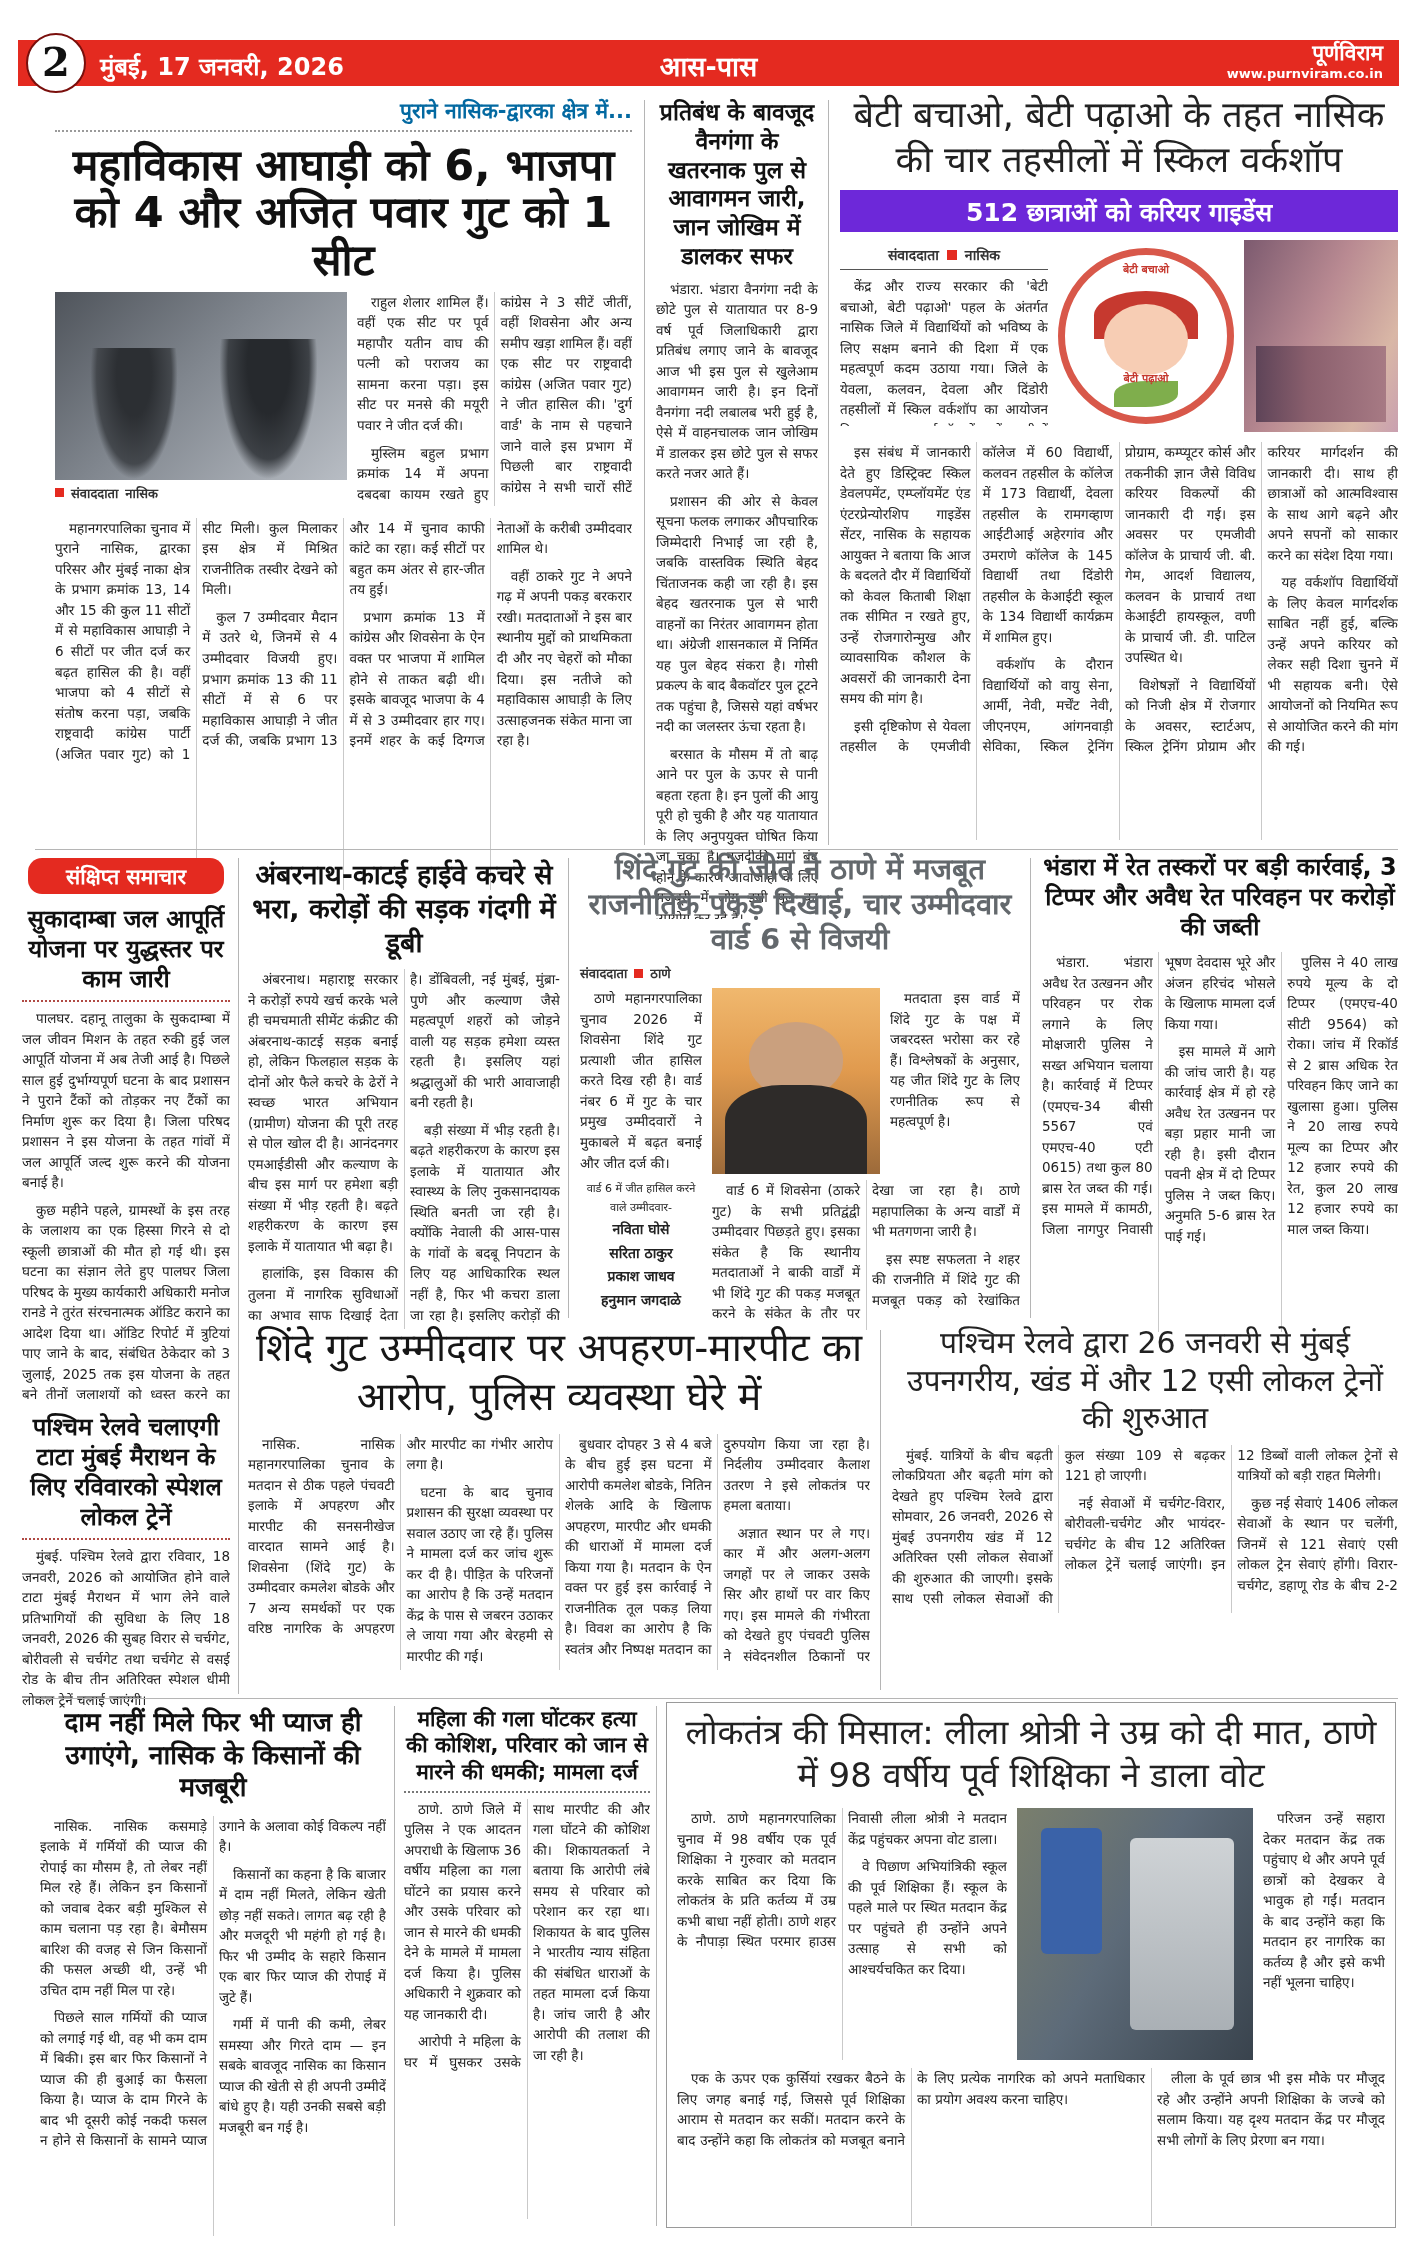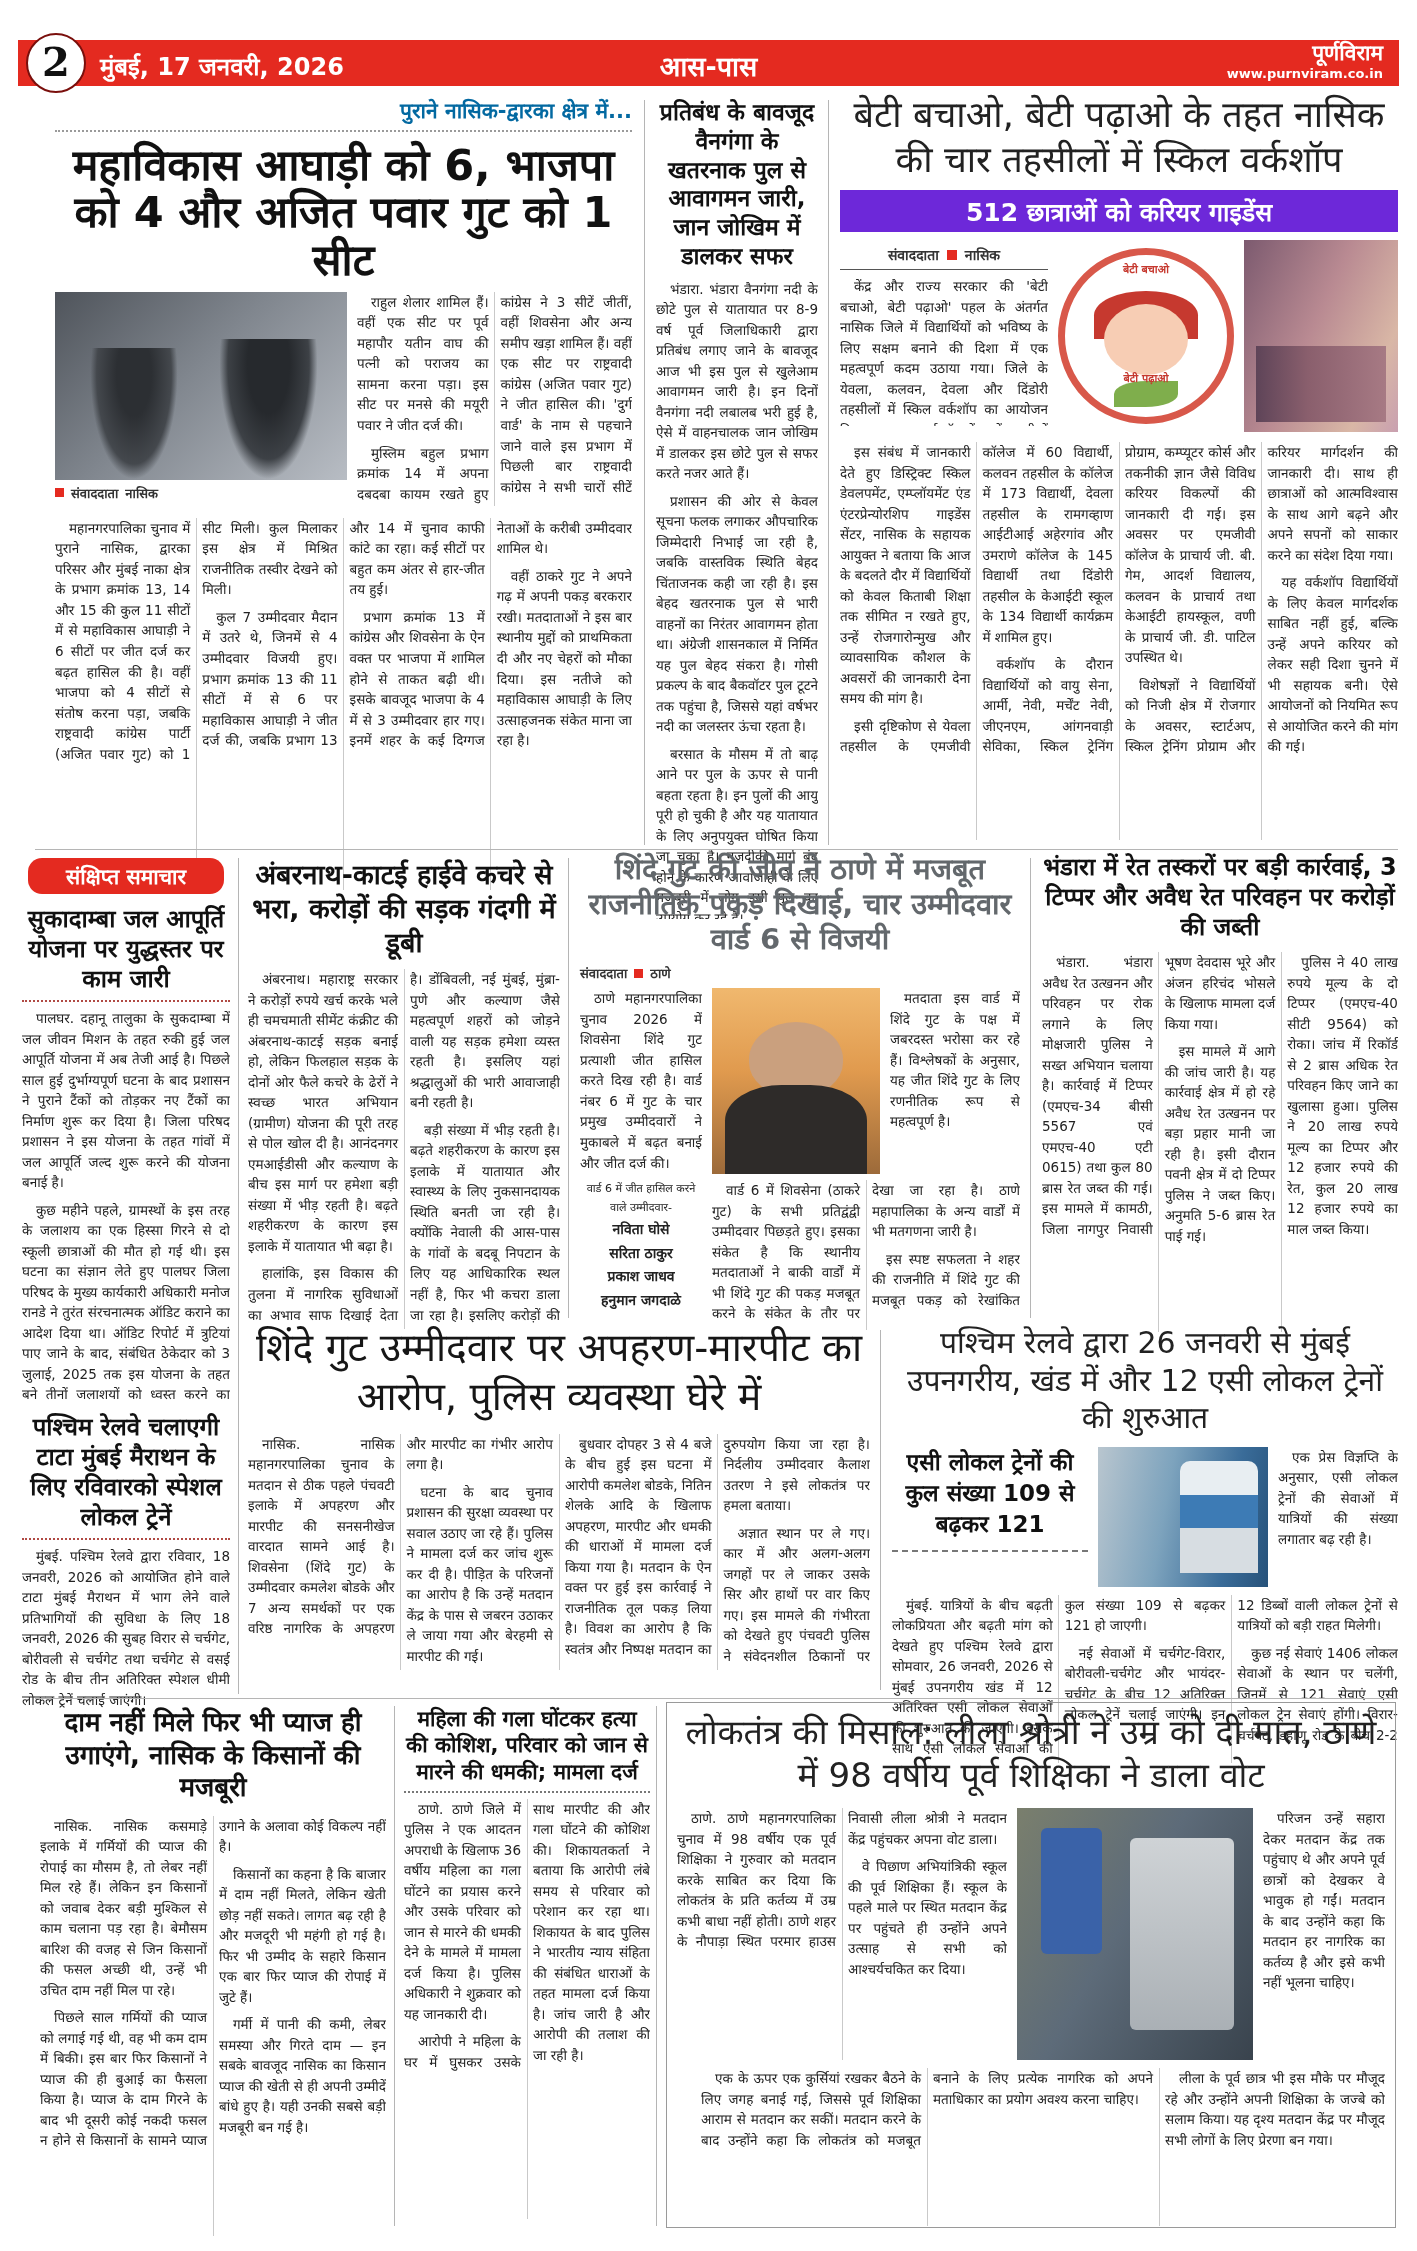--- a/index.html
+++ b/index.html
@@ -226,30 +226,20 @@
       <p>घटना के बाद चुनाव प्रशासन की सुरक्षा व्यवस्था पर सवाल उठाए जा रहे हैं। पुलिस ने मामला दर्ज कर जांच शुरू कर दी है। पीड़ित के परिजनों का आरोप है कि उन्हें मतदान केंद्र के पास से जबरन उठाकर ले जाया गया और बेरहमी से मारपीट की गई।</p>
       <p>बुधवार दोपहर 3 से 4 बजे के बीच हुई इस घटना में आरोपी कमलेश बोडके, नितिन शेलके आदि के खिलाफ अपहरण, मारपीट और धमकी की धाराओं में मामला दर्ज किया गया है। मतदान के ऐन वक्त पर हुई इस कार्रवाई ने राजनीतिक तूल पकड़ लिया है। विवश का आरोप है कि स्वतंत्र और निष्पक्ष मतदान का दुरुपयोग किया जा रहा है। निर्दलीय उम्मीदवार कैलाश उतरण ने इसे लोकतंत्र पर हमला बताया।</p>
       <p>अज्ञात स्थान पर ले गए। कार में और अलग-अलग जगहों पर ले जाकर उसके सिर और हाथों पर वार किए गए। इस मामले की गंभीरता को देखते हुए पंचवटी पुलिस ने संवेदनशील ठिकानों पर पुलिस बल बढ़ा दिया है। पुलिस सभी पहलुओं की पड़ताल कर रही है।</p>
     </div>
   </div>
 
   <div class="abs vline" style="left:880px;top:1330px;height:360px;"></div>
 
   <div class="abs" style="left:892px;top:1324px;width:506px;height:368px;">
     <div class="hl-light" style="font-size:30px;">पश्चिम रेलवे द्वारा 26 जनवरी से मुंबई उपनगरीय, खंड में और 12 एसी लोकल ट्रेनों की शुरुआत</div>
-    <div class="row" style="margin-top:10px;height:140px;">
-      <div style="width:196px;">
-        <div class="subbox">एसी लोकल ट्रेनों की कुल संख्या 109 से बढ़कर 121</div>
-        <div style="border-top:2px dashed #777;margin-top:10px;"></div>
-      </div>
-      <div class="photo ph-train" style="width:170px;height:140px;"></div>
-      <div class="body-txt" style="flex:1;height:140px;">
-        <p>एक प्रेस विज्ञप्ति के अनुसार, एसी लोकल ट्रेनों की सेवाओं में यात्रियों की संख्या लगातार बढ़ रही है।</p>
-      </div>
-    </div>
     <div class="body-txt c3" style="margin-top:8px;height:168px;">
       <p>मुंबई. यात्रियों के बीच बढ़ती लोकप्रियता और बढ़ती मांग को देखते हुए पश्चिम रेलवे द्वारा सोमवार, 26 जनवरी, 2026 से मुंबई उपनगरीय खंड में 12 अतिरिक्त एसी लोकल सेवाओं की शुरुआत की जाएगी। इसके साथ एसी लोकल सेवाओं की कुल संख्या 109 से बढ़कर 121 हो जाएगी।</p>
       <p>नई सेवाओं में चर्चगेट-विरार, बोरीवली-चर्चगेट और भायंदर-चर्चगेट के बीच 12 अतिरिक्त लोकल ट्रेनें चलाई जाएंगी। इन 12 डिब्बों वाली लोकल ट्रेनों से यात्रियों को बड़ी राहत मिलेगी।</p>
       <p>कुछ नई सेवाएं 1406 लोकल सेवाओं के स्थान पर चलेंगी, जिनमें से 121 सेवाएं एसी लोकल ट्रेन सेवाएं होंगी। विरार-चर्चगेट, डहाणू रोड के बीच 2-2 ट्रेनें तथा चर्चगेट-विरार और चर्चगेट-बोरीवली के बीच एक-एक ट्रेन चलेगी। सभी सेवाओं के रूप में परिचालित होंगी। लोकल ट्रेनों की कुल संख्या में भी वृद्धि होगी।</p>
     </div>
   </div>
 
   <div class="abs hline" style="left:35px;top:1698px;width:1363px;"></div>
 
   <div class="abs" style="left:40px;top:1706px;width:346px;height:522px;">
@@ -280,19 +270,19 @@
     <div class="row" style="margin-top:12px;height:252px;">
       <div class="body-txt c2" style="width:330px;height:252px;">
         <p>ठाणे. ठाणे महानगरपालिका चुनाव में 98 वर्षीय एक पूर्व शिक्षिका ने गुरुवार को मतदान करके साबित कर दिया कि लोकतंत्र के प्रति कर्तव्य में उम्र कभी बाधा नहीं होती। ठाणे शहर के नौपाड़ा स्थित परमार हाउस निवासी लीला श्रोत्री ने मतदान केंद्र पहुंचकर अपना वोट डाला।</p>
         <p>वे पिछाण अभियांत्रिकी स्कूल की पूर्व शिक्षिका हैं। स्कूल के पहले माले पर स्थित मतदान केंद्र पर पहुंचते ही उन्होंने अपने उत्साह से सभी को आश्चर्यचकित कर दिया।</p>
       </div>
       <div class="photo ph-evm" style="width:236px;height:252px;"></div>
       <div class="body-txt" style="flex:1;height:252px;">
         <p>परिजन उन्हें सहारा देकर मतदान केंद्र तक पहुंचाए थे और अपने पूर्व छात्रों को देखकर वे भावुक हो गईं। मतदान के बाद उन्होंने कहा कि मतदान हर नागरिक का कर्तव्य है और इसे कभी नहीं भूलना चाहिए।</p>
       </div>
     </div>
-    <div class="body-txt c3" style="margin-top:8px;height:158px;margin-left:24px;">
+    <div class="body-txt c3" style="margin-top:8px;height:158px;">
       <p>एक के ऊपर एक कुर्सियां रखकर बैठने के लिए जगह बनाई गई, जिससे पूर्व शिक्षिका आराम से मतदान कर सकीं। मतदान करने के बाद उन्होंने कहा कि लोकतंत्र को मजबूत बनाने के लिए प्रत्येक नागरिक को अपने मताधिकार का प्रयोग अवश्य करना चाहिए।</p>
       <p>लीला के पूर्व छात्र भी इस मौके पर मौजूद रहे और उन्होंने अपनी शिक्षिका के जज्बे को सलाम किया। यह दृश्य मतदान केंद्र पर मौजूद सभी लोगों के लिए प्रेरणा बन गया।</p>
     </div>
   </div>
 
 </div>
 
 </body></html>

